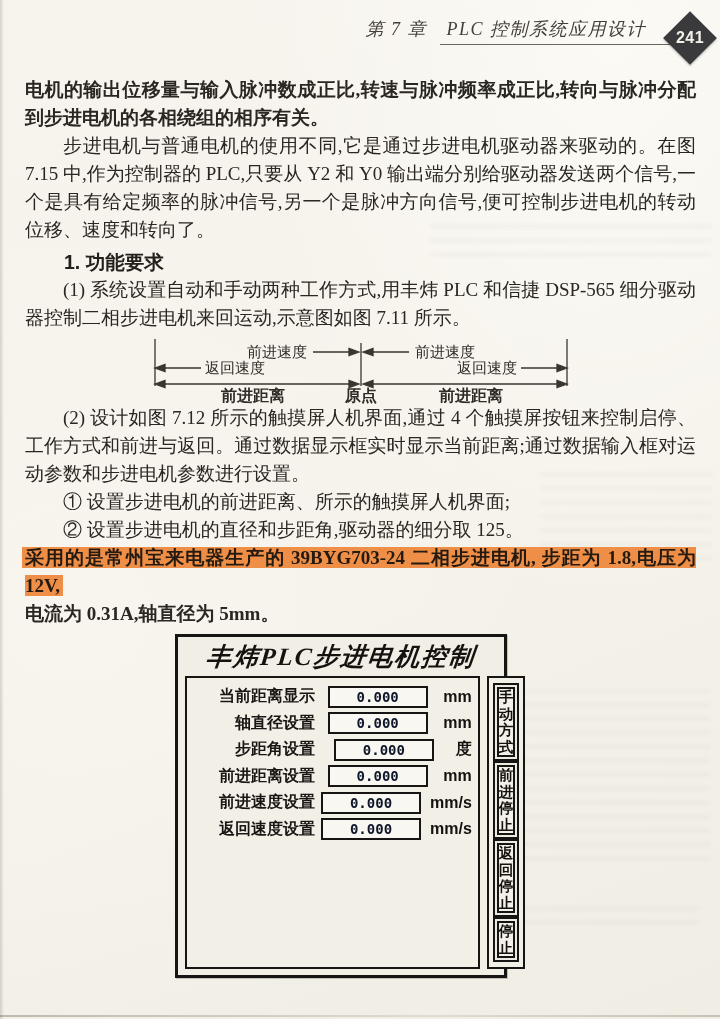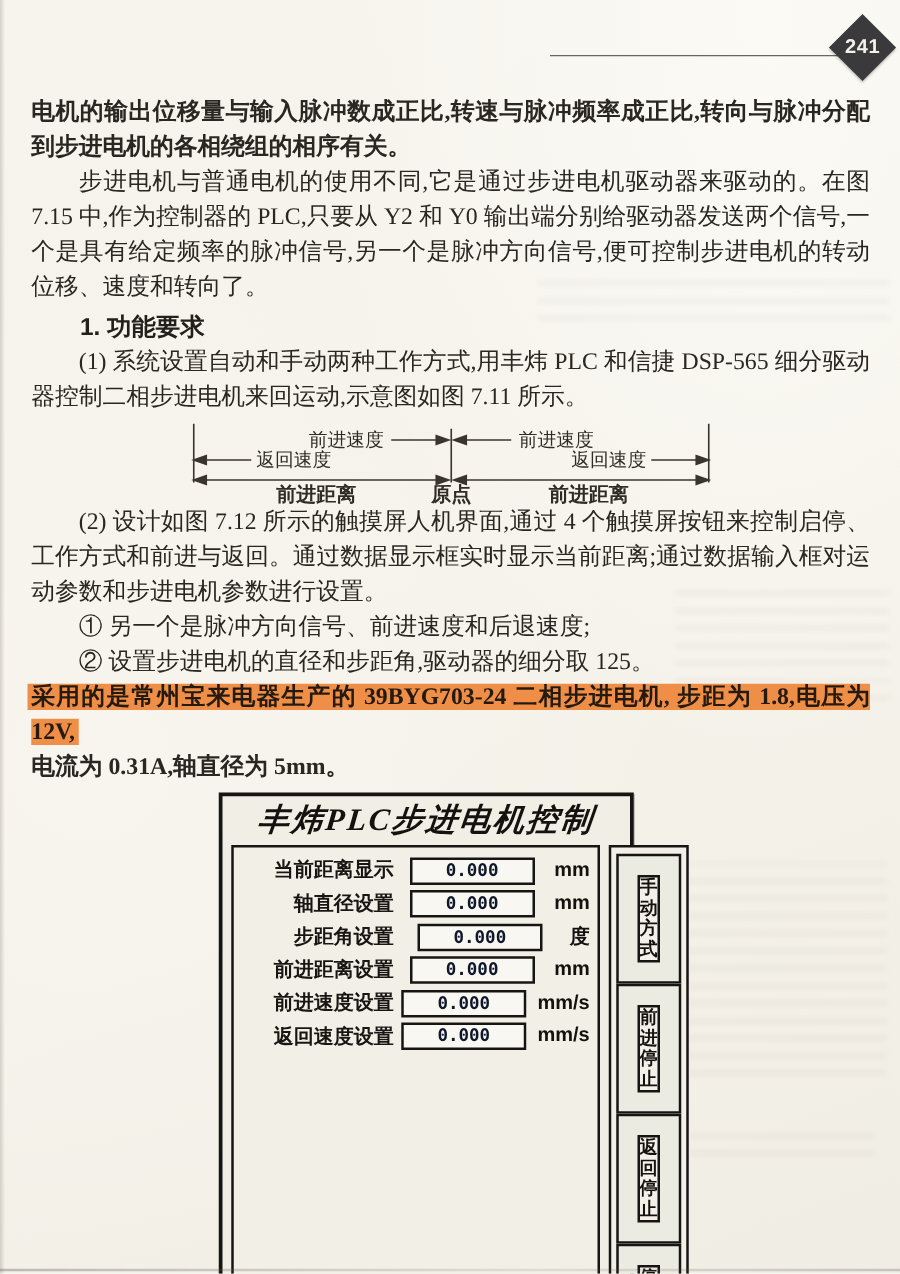--- a/index.html
+++ b/index.html
@@ -120,21 +120,21 @@
     margin-left: 9px;
     font: bold 16px "Liberation Sans", sans-serif; color:#14110e;
     white-space:nowrap;
   }
   .hmi-buttons {
     width: 64px; box-sizing:border-box;
     border: 2.5px solid #171513; background:#f2efe7;
     padding: 5px 4px;
     display:flex; flex-direction:column; justify-content:space-between;
   }
-  .hmi-btn { border:2px solid #171513; padding:15px; background:#ecebe2; }
+  .hmi-btn { border:2px solid #171513; padding:2px; background:#ecebe2; }
   .hmi-btn-inner {
     border:2px solid #171513; background:#f3f0e9;
     min-height:30px;
     display:flex; flex-direction:column; justify-content:center; align-items:center;
     font: bold 14.5px/16.5px "Liberation Sans", sans-serif; color:#14110e;
   }
   .bl { display:block; }
 
   
   .smudge {
@@ -148,20 +148,21 @@
 <body>
 
 <div class="page">
 
   <div class="smudge" style="left:430px; top:222px; width:282px; height:34px;"></div>
   <div class="smudge" style="left:540px; top:470px; width:172px; height:90px;"></div>
   <div class="smudge" style="left:510px; top:690px; width:200px; height:170px;"></div>
   <div class="smudge" style="left:380px; top:902px; width:320px; height:22px;"></div>
 
   <div class="header">
+    <span class="chapter">第 7 章　PLC 控制系统应用设计</span>
     <div class="header-rule"></div>
     <div class="badge">
       <span class="badge-num">241</span>
     </div>
   </div>
 
   <div class="content">
 
     <p class="para noindent">电机的输出位移量与输入脉冲数成正比,转速与脉冲频率成正比,转向与脉冲分配到步进电机的各相绕组的相序有关。</p>
     <p class="para">步进电机与普通电机的使用不同,它是通过步进电机驱动器来驱动的。在图 7.15 中,作为控制器的 PLC,只要从 Y2 和 Y0 输出端分别给驱动器发送两个信号,一个是具有给定频率的脉冲信号,另一个是脉冲方向信号,便可控制步进电机的转动位移、速度和转向了。</p>
@@ -200,21 +201,21 @@
         <text class="diagram-text" x="274" y="23" text-anchor="start">前进速度</text>
         <text class="diagram-text" x="64" y="39" text-anchor="start">返回速度</text>
         <text class="diagram-text" x="376" y="39" text-anchor="end">返回速度</text>
         <text class="diagram-text-lg" x="112" y="67" text-anchor="middle">前进距离</text>
         <text class="diagram-text-lg" x="220" y="67" text-anchor="middle">原点</text>
         <text class="diagram-text-lg" x="330" y="67" text-anchor="middle">前进距离</text>
       </svg>
     </figure>
 
     <p class="para">(2) 设计如图 7.12 所示的触摸屏人机界面,通过 4 个触摸屏按钮来控制启停、工作方式和前进与返回。通过数据显示框实时显示当前距离;通过数据输入框对运动参数和步进电机参数进行设置。</p>
-    <p class="para">① 另一个是脉冲方向信号、前进速度和后退速度;</p>
+    <p class="para">① 设置步进电机的前进距离、所示的触摸屏人机界面;</p>
     <p class="para">② 设置步进电机的直径和步距角,驱动器的细分取 125。</p>
 
     <p class="para noindent fullline"><span class="hl">采用的是常州宝来电器生产的 39BYG703-24 二相步进电机, 步距为 1.8,电压为 12V,</span></p>
     <p class="para noindent">电流为 0.31A,轴直径为 5mm。</p>
 
     <figure class="hmi-wrap" style="margin:6px 0 0 0;">
       <div class="hmi-panel">
         <div class="hmi-title">丰炜PLC步进电机控制</div>
         <div class="hmi-body">
 

